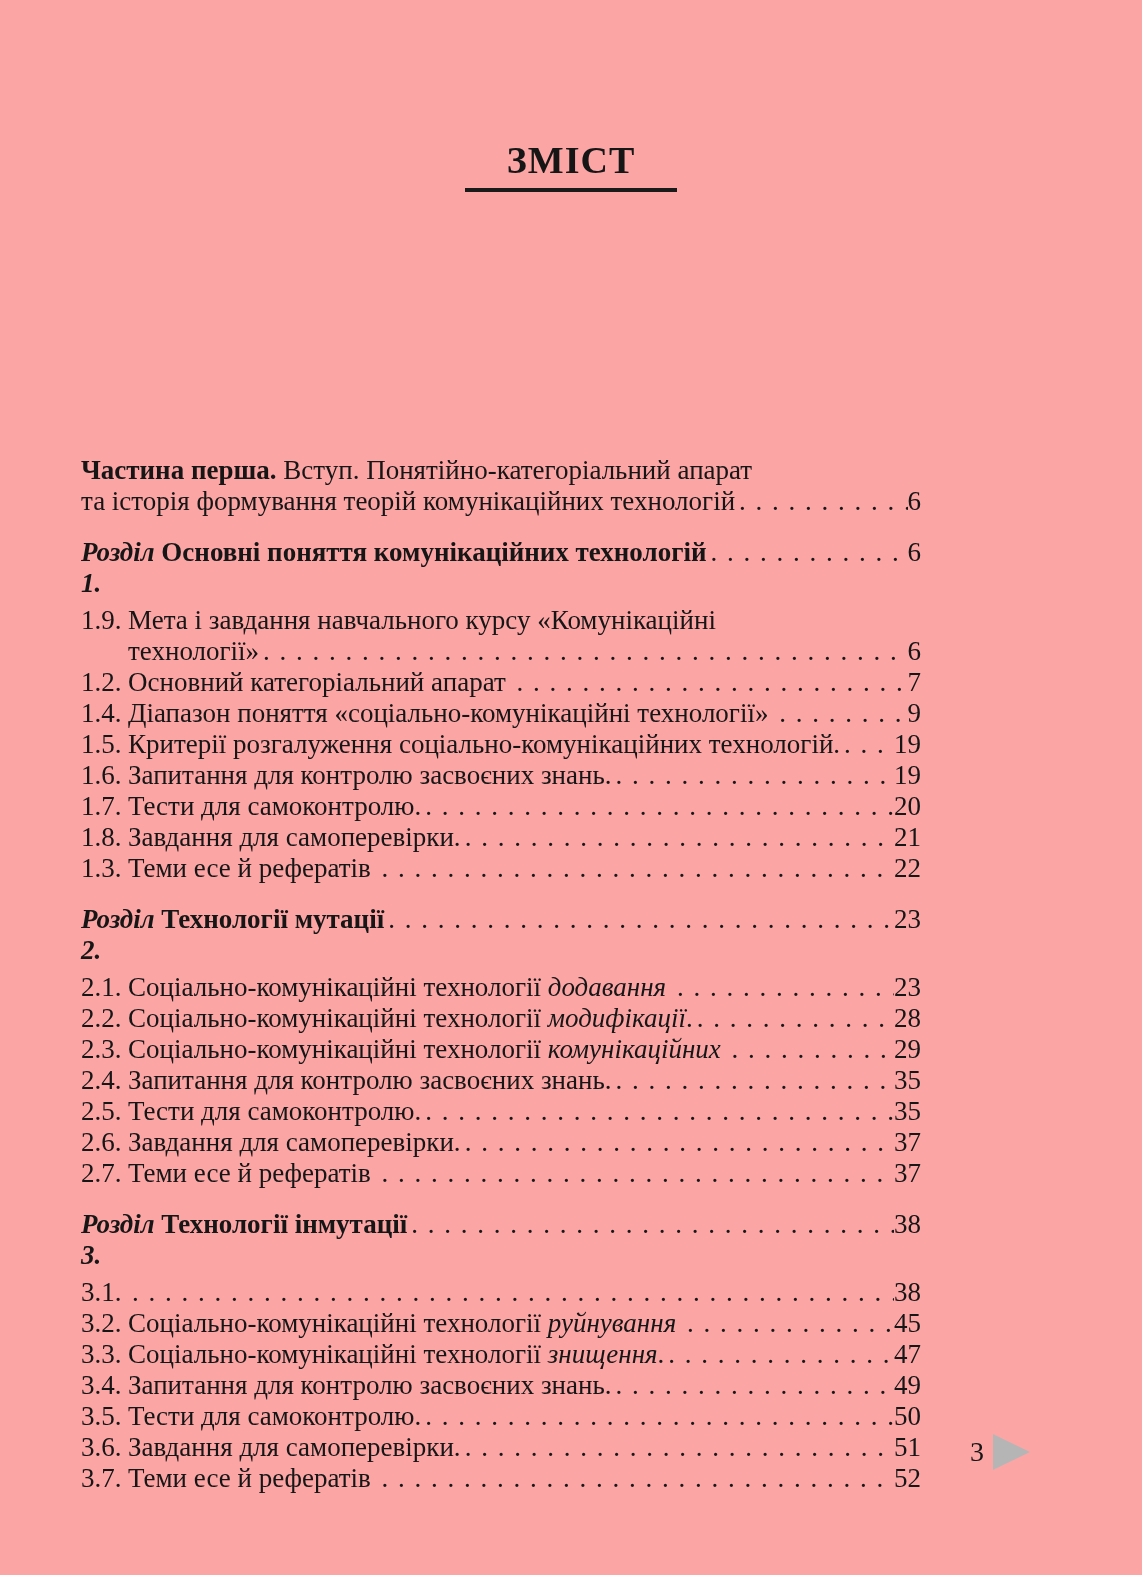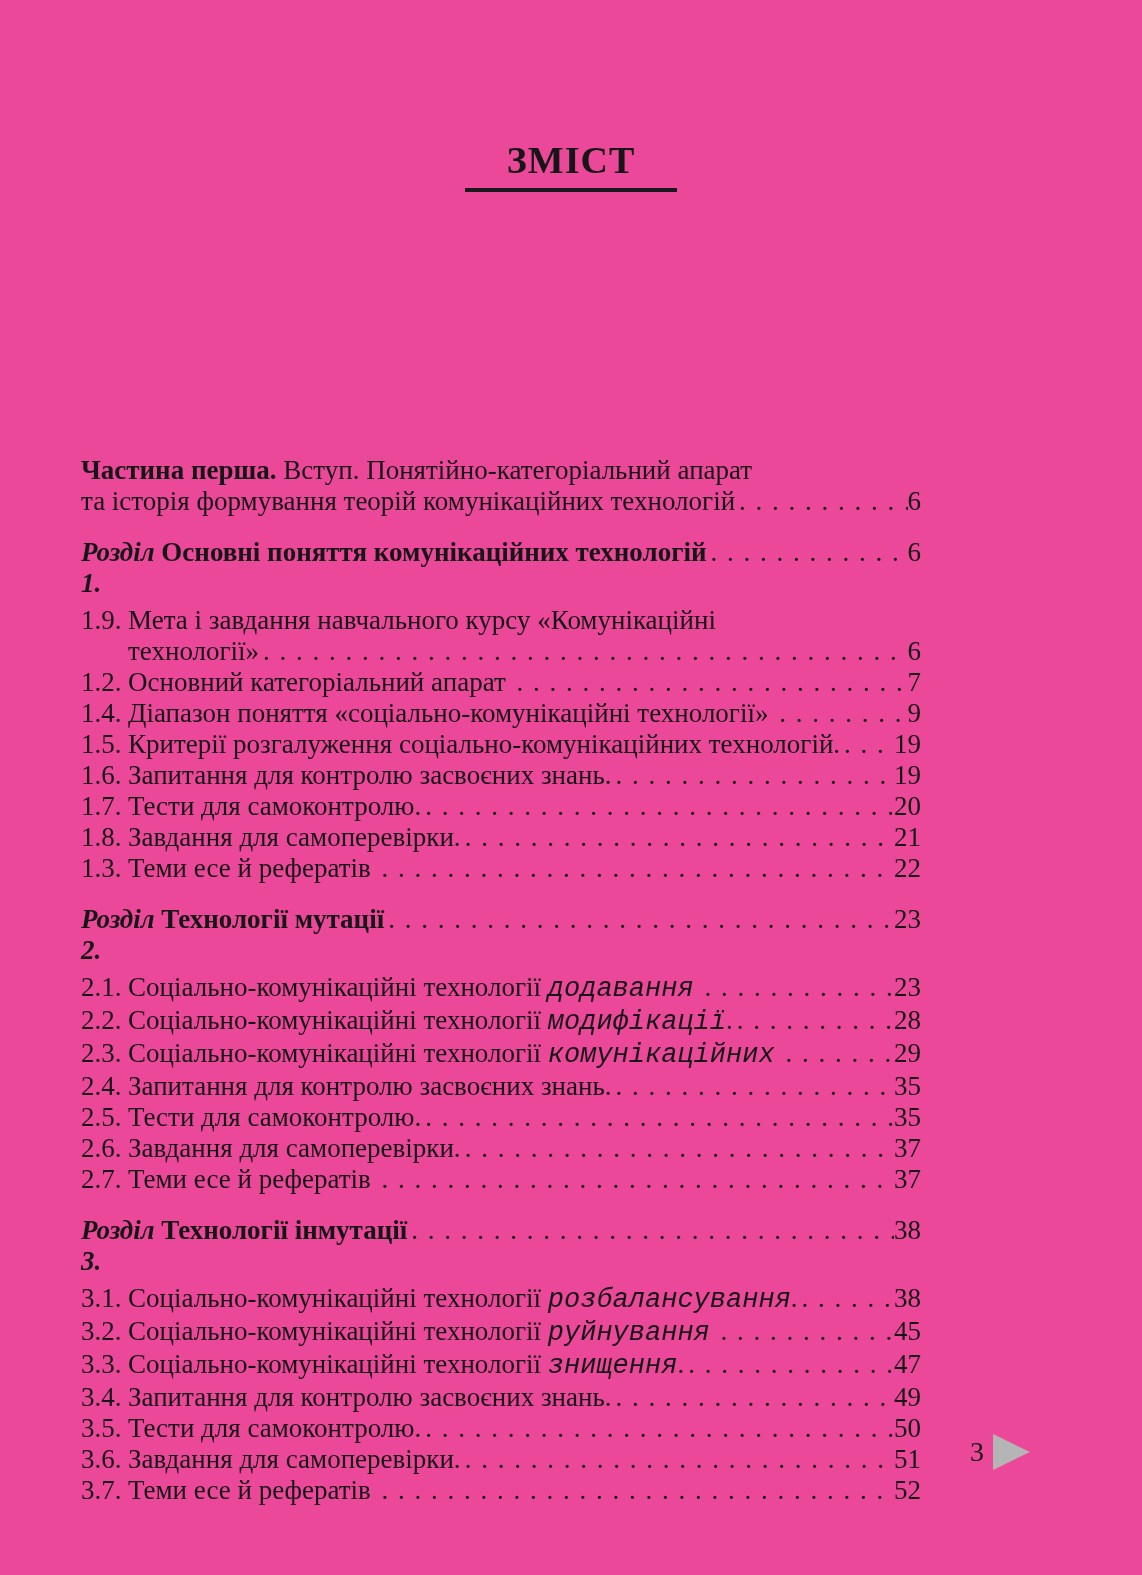--- a/index.html
+++ b/index.html
@@ -4,21 +4,21 @@
 <style>
   html, body { margin: 0; padding: 0; }
   body {
     width: 1142px; height: 1575px;
     background: #ffffff;
     overflow: hidden;
     font-family: "Liberation Serif", "DejaVu Serif", serif;
     color: #161616;
     position: relative;
   }
-  .page { width: 1142px; height: 1575px; position: relative; background: #ec4899; }
+  .page { width: 1142px; height: 1575px; position: relative; background: #fca5a5; }
 
   
   .title-block { text-align: center; padding-top: 140px; height: 58px; }
   .title {
     display: inline-block;
     margin: 0;
     font-size: 38px;
     font-weight: bold;
     letter-spacing: 1px;
     padding: 0 42px 6px 42px;
@@ -31,21 +31,21 @@
     width: 840px;
     margin-left: 81px;
     margin-top: 257px;
     font-size: 27px;
     line-height: 31px;
   }
   .toc-row { display: flex; align-items: baseline; }
   .toc-row.chapter { margin: 20px 0 6px 0; justify-content: space-between; }
   .b  { font-weight: bold; }
   .bi { font-weight: bold; font-style: italic; }
-  .i  { font-style: italic; font-family: Liberation Mono, monospace; }
+  .i  { font-style: italic; }
   .num { flex: 0 0 47px; }
   .txt { flex: 0 1 auto; white-space: nowrap; }
   .cont-item { padding-left: 47px; text-align: right; }
   .leader {
     flex: 1 1 auto;
     min-width: 10px;
     overflow: hidden;
     white-space: nowrap;
     padding-left: 4px;
   }
@@ -179,21 +179,20 @@
       </div>
       <div class="toc-row">
         <span class="num">2.7.</span>
         <span class="txt"><span>Теми есе й рефератів&nbsp;</span></span>
         <span class="leader"></span>
         <span class="page-num">37</span>
       </div>
       <div class="toc-row chapter"><span class="bi">Розділ 3.</span>&nbsp;<span class="b txt">Технології інмутації</span><span class="leader"></span><span class="page-num">38</span></div>
       <div class="toc-row">
         <span class="num">3.1.</span>
-        <span class="txt"><span>Соціально-комунікаційні технології </span><span class="i">розбалансування</span><span>.</span></span>
         <span class="leader"></span>
         <span class="page-num">38</span>
       </div>
       <div class="toc-row">
         <span class="num">3.2.</span>
         <span class="txt"><span>Соціально-комунікаційні технології </span><span class="i">руйнування</span><span>&nbsp;</span></span>
         <span class="leader"></span>
         <span class="page-num">45</span>
       </div>
       <div class="toc-row">

